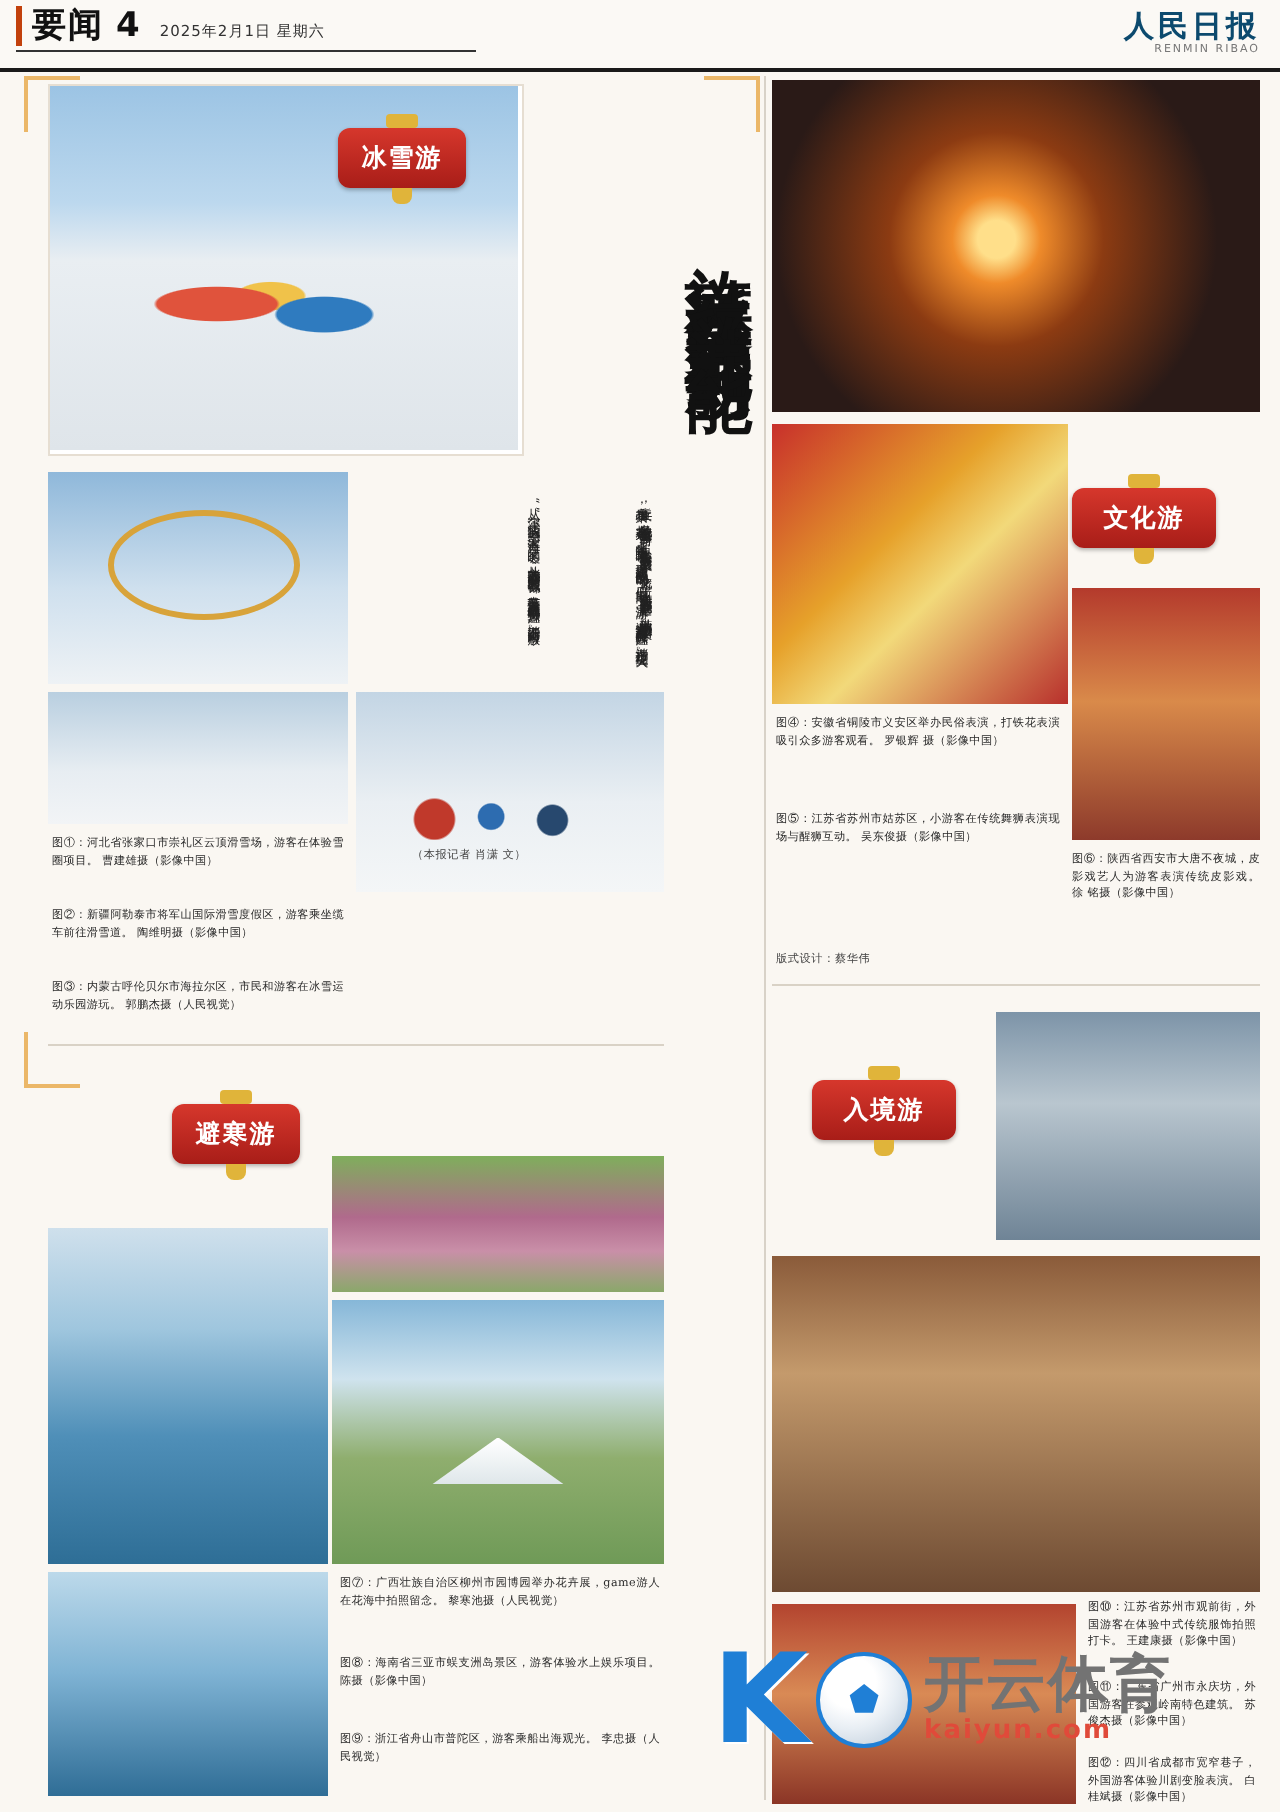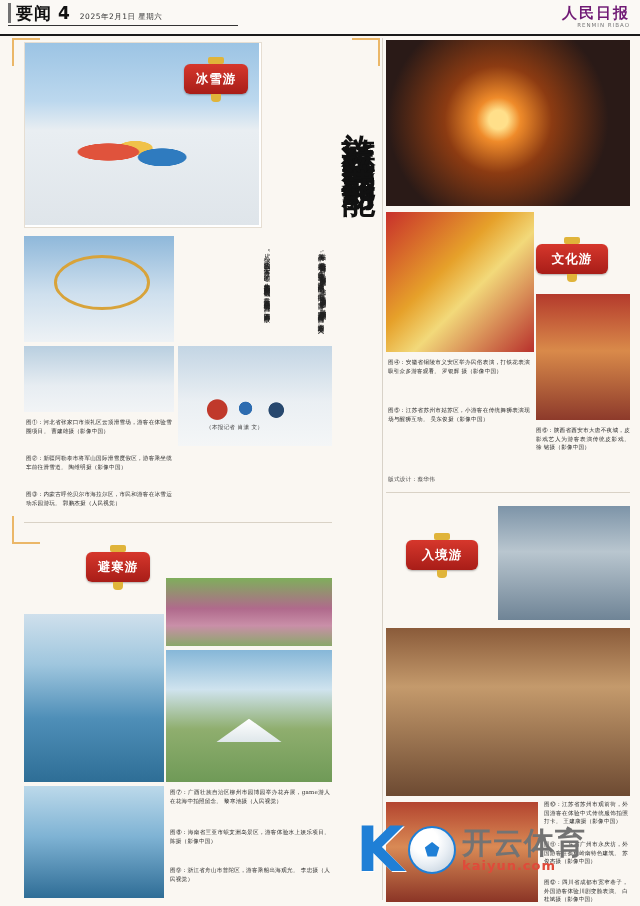--- a/index.html
+++ b/index.html
@@ -16,30 +16,30 @@
   .masthead{
     position:absolute;left:0;top:0;width:640px;height:34px;
     border-bottom:2px solid #1a1a1a;
     background:#fbf9f5;
   }
   .mh-left{
     position:absolute;left:8px;top:3px;display:flex;align-items:baseline;gap:6px;
   }
   .mh-title{
     font-size:17px;font-weight:bold;color:#111;letter-spacing:1px;
-    border-left:3px solid #737373;padding-left:5px;line-height:20px;
+    border-left:3px solid #c2410c;padding-left:5px;line-height:20px;
   }
   .mh-num{font-size:17px;font-weight:bold;color:#111;}
   .mh-date{font-size:7.5px;color:#333;padding-left:4px;letter-spacing:.5px;}
   .mh-rule{
     position:absolute;left:8px;top:25px;width:230px;height:1px;background:#333;
   }
   .mh-logo{
     position:absolute;right:10px;top:4px;
-    font-size:15px;font-weight:bold;color:#701a75;letter-spacing:2px;
+    font-size:15px;font-weight:bold;color:#0c4a6e;letter-spacing:2px;
     font-family:"DejaVu Serif","Liberation Serif",serif;
   }
   .mh-logo-sub{
     position:absolute;right:10px;top:22px;font-size:5.5px;color:#777;letter-spacing:1px;
   }
 
   
   .content{position:absolute;left:0;top:36px;width:640px;height:870px;}
   .col-left{position:absolute;left:10px;top:0;width:370px;height:866px;}
   .col-right{position:absolute;left:386px;top:0;width:244px;height:668px;}
@@ -180,21 +180,21 @@
     <div class="corner c-tl"></div>
     <div class="corner c-tr"></div>
     <div class="corner c-bl"></div>
 
     <div class="col-left">
 
       <div class="hero-wrap">
         <div class="ph snow1" style="left:0;top:0;width:234px;height:182px;position:absolute;"></div>
       </div>
 
-      <div class="badge" style="left:174px;top:28px;text-align:right;">冰雪游</div>
+      <div class="badge" style="left:159px;top:28px;text-align:right;">冰雪游</div>
 
       <div class="ph snow2" style="left:14px;top:200px;width:150px;height:106px;"></div>
 
       <div class="ph snow3" style="left:14px;top:310px;width:150px;height:66px;"></div>
 
       <div class="ph snow4" style="left:168px;top:310px;width:154px;height:100px;"></div>
 
       <div class="body-text" style="left:196px;top:212px;width:120px;height:88px;">乐在其中，趣在其途。当年味遇上文化味，旅游更添浓郁的韵味。假日期间，冰雪游、避寒游等旅游产品持续升温，消费市场红红火火。</div>
       <div class="body-text" style="left:258px;top:212px;width:60px;height:100px;">近年来，各地纷纷推出更多乡村游、民俗游等丰富多彩的文旅项目，文化游、研学游成为春节假期新选择，带动旅游消费稳步增长。</div>
       <div class="body-text" style="left:222px;top:212px;width:40px;height:100px;">从“尔滨”的冰雪热到“天涯海角”的暖冬，从北方的冰雕雪塑到南方的繁花似锦，春节旅游市场在南北联动中持续升温，消费活力不断释放。</div>

